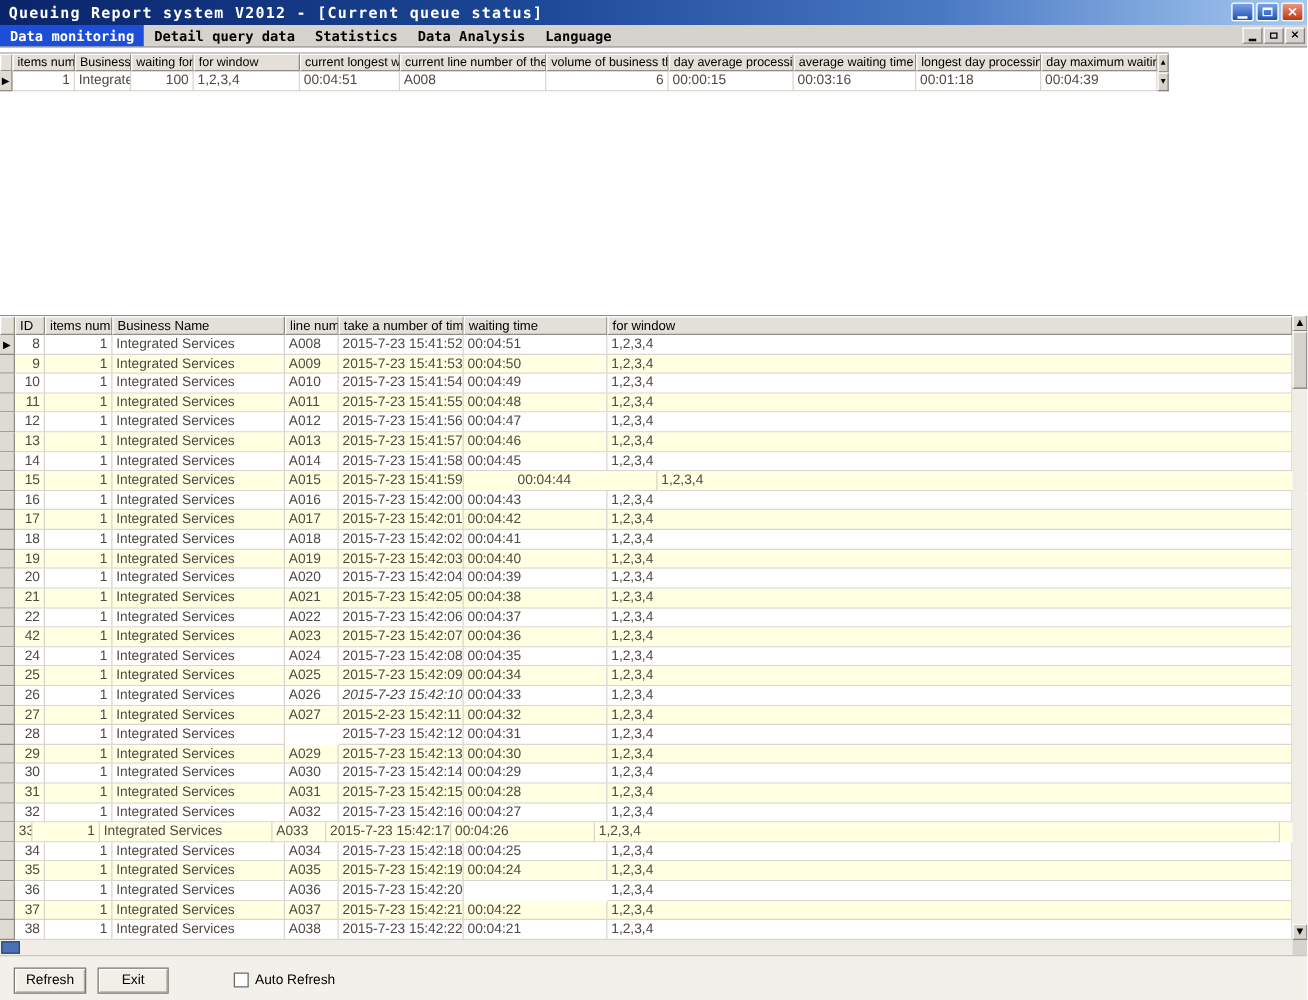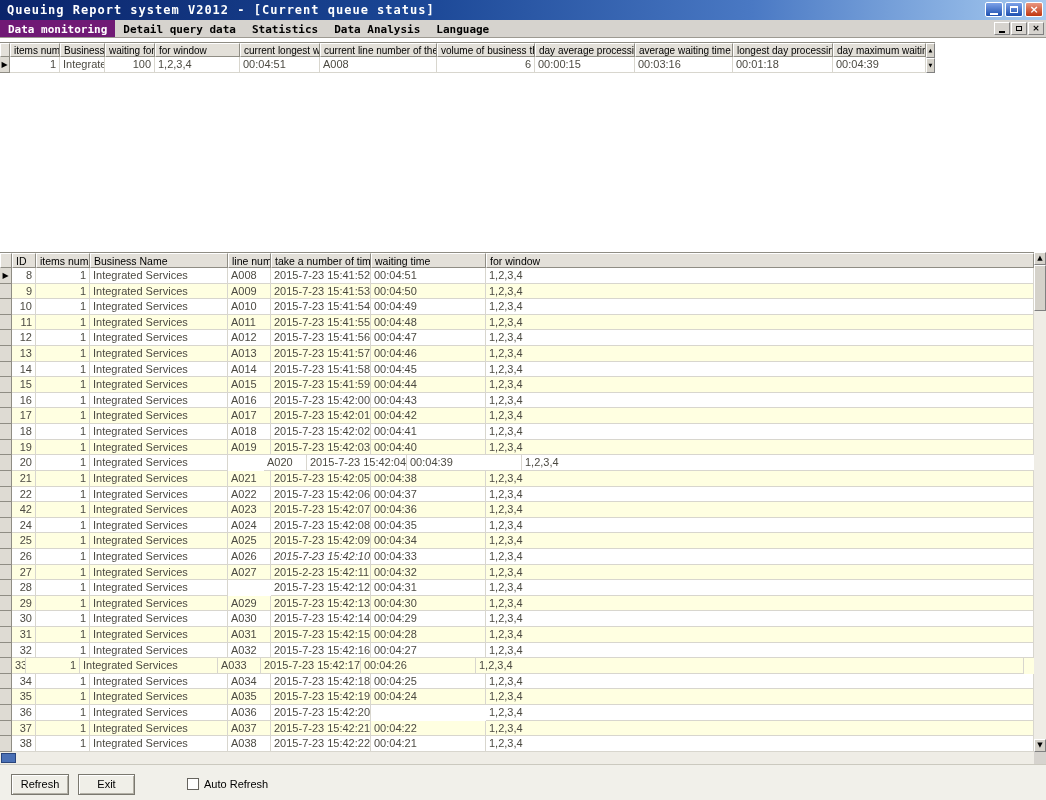--- a/index.html
+++ b/index.html
@@ -19,21 +19,21 @@
   .wbtn.red  { background:linear-gradient(#ea9780,#c0360f); }
   .glyph-minbar { display:block; width:8px; height:2px; background:#fff; margin-top:8px; }
   .glyph-box { display:block; width:8px; height:7px; border:1px solid #fff; border-top-width:2px; }
   .glyph-x { font-size:11px; font-weight:bold; line-height:1; font-family:"DejaVu Sans", sans-serif; }
 
   
   .menubar { position:absolute; top:20px; left:0; width:1046px; height:18px; background:#d6d3ce;
     border-bottom:1px solid #9d9a92; display:flex; align-items:stretch;
     font-family:"DejaVu Sans Mono", monospace; font-size:11px; font-weight:bold; }
   .menu-item { padding:3px 8px 0 8px; color:#000; white-space:nowrap; }
-  .menu-item.active { background:#701a75; color:#fff; }
+  .menu-item.active { background:#1d4ed8; color:#fff; }
   .mdi-controls { position:absolute; right:2px; top:2px; display:flex; gap:1px; }
   .mdi-btn { width:16px; height:13px; background:#d6d3ce; border:1px solid; border-color:#ffffff #808080 #808080 #ffffff;
     display:flex; align-items:center; justify-content:center; color:#000; }
   .mdi-minbar { display:block; width:6px; height:2px; background:#000; margin-top:6px; }
   .mdi-box { display:block; width:6px; height:5px; border:1px solid #000; }
   .mdi-x { font-size:9px; font-weight:bold; line-height:1; font-family:"DejaVu Sans", sans-serif; }
 
   
   .grow { display:flex; }
   .hcell, .dcell, .selcell { flex:0 0 auto; overflow:hidden; white-space:nowrap; }
@@ -249,21 +249,21 @@
           <div class="dcell" style="width: 115px;">00:04:45</div>
           <div class="dcell" style="width: 548px;">1,2,3,4</div>
         </div>
         <div class="qrow">
           <div class="selcell" style="width: 12px;"></div>
           <div class="dcell r" style="width: 24px;">15</div>
           <div class="dcell r" style="width: 54px;">1</div>
           <div class="dcell" style="width: 138px;">Integrated Services</div>
           <div class="dcell" style="width: 43px;">A015</div>
           <div class="dcell" style="width: 100px;">2015-7-23 15:41:59</div>
-          <div class="dcell" style="width: 115px;">00:04:44</div>
+          <div class="dcell" style="width: 115px; margin-left: 40px;">00:04:44</div>
           <div class="dcell" style="width: 548px;">1,2,3,4</div>
         </div>
         <div class="qrow">
           <div class="selcell" style="width: 12px;"></div>
           <div class="dcell r" style="width: 24px;">16</div>
           <div class="dcell r" style="width: 54px;">1</div>
           <div class="dcell" style="width: 138px;">Integrated Services</div>
           <div class="dcell" style="width: 43px;">A016</div>
           <div class="dcell" style="width: 100px;">2015-7-23 15:42:00</div>
           <div class="dcell" style="width: 115px;">00:04:43</div>
@@ -297,21 +297,21 @@
           <div class="dcell" style="width: 43px;">A019</div>
           <div class="dcell" style="width: 100px;">2015-7-23 15:42:03</div>
           <div class="dcell" style="width: 115px;">00:04:40</div>
           <div class="dcell" style="width: 548px;">1,2,3,4</div>
         </div>
         <div class="qrow">
           <div class="selcell" style="width: 12px;"></div>
           <div class="dcell r" style="width: 24px;">20</div>
           <div class="dcell r" style="width: 54px;">1</div>
           <div class="dcell" style="width: 138px;">Integrated Services</div>
-          <div class="dcell" style="width: 43px; margin-left: 36px;">A020</div>
+          <div class="dcell" style="width: 43px;">A020</div>
           <div class="dcell" style="width: 100px;">2015-7-23 15:42:04</div>
           <div class="dcell" style="width: 115px;">00:04:39</div>
           <div class="dcell" style="width: 548px;">1,2,3,4</div>
         </div>
         <div class="qrow">
           <div class="selcell" style="width: 12px;"></div>
           <div class="dcell r" style="width: 24px;">21</div>
           <div class="dcell r" style="width: 54px;">1</div>
           <div class="dcell" style="width: 138px;">Integrated Services</div>
           <div class="dcell" style="width: 43px;">A021</div>

